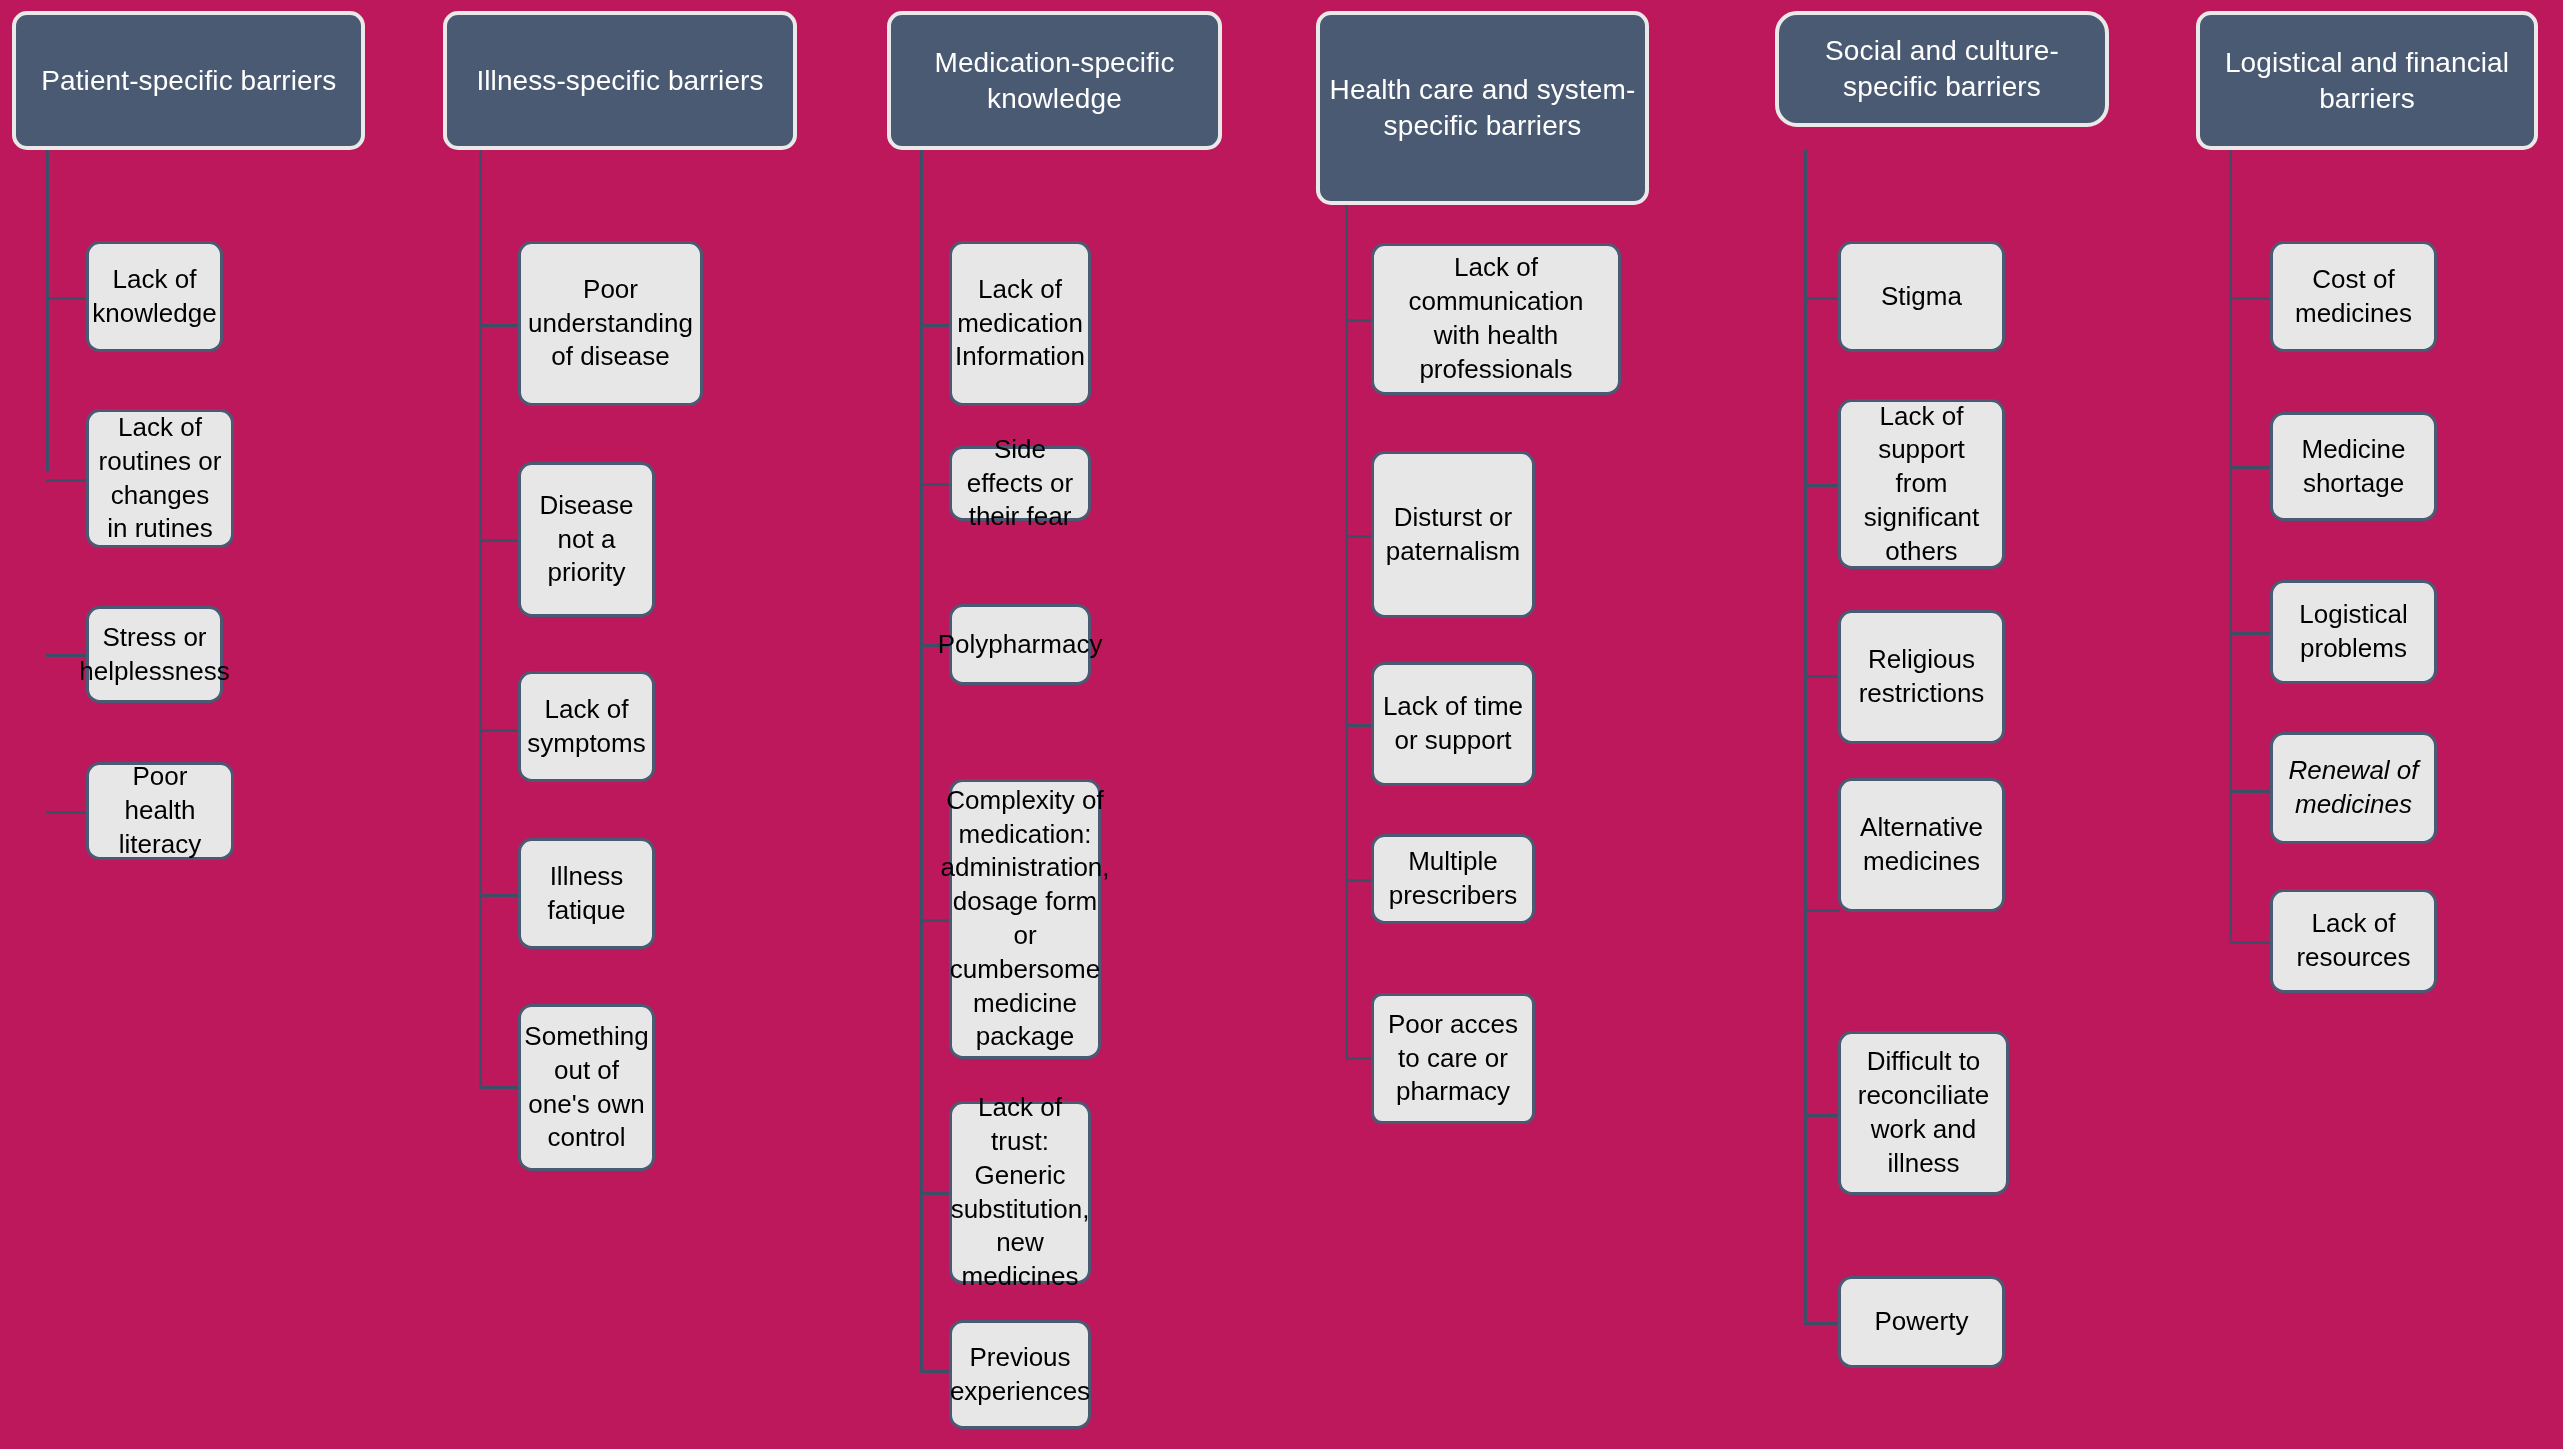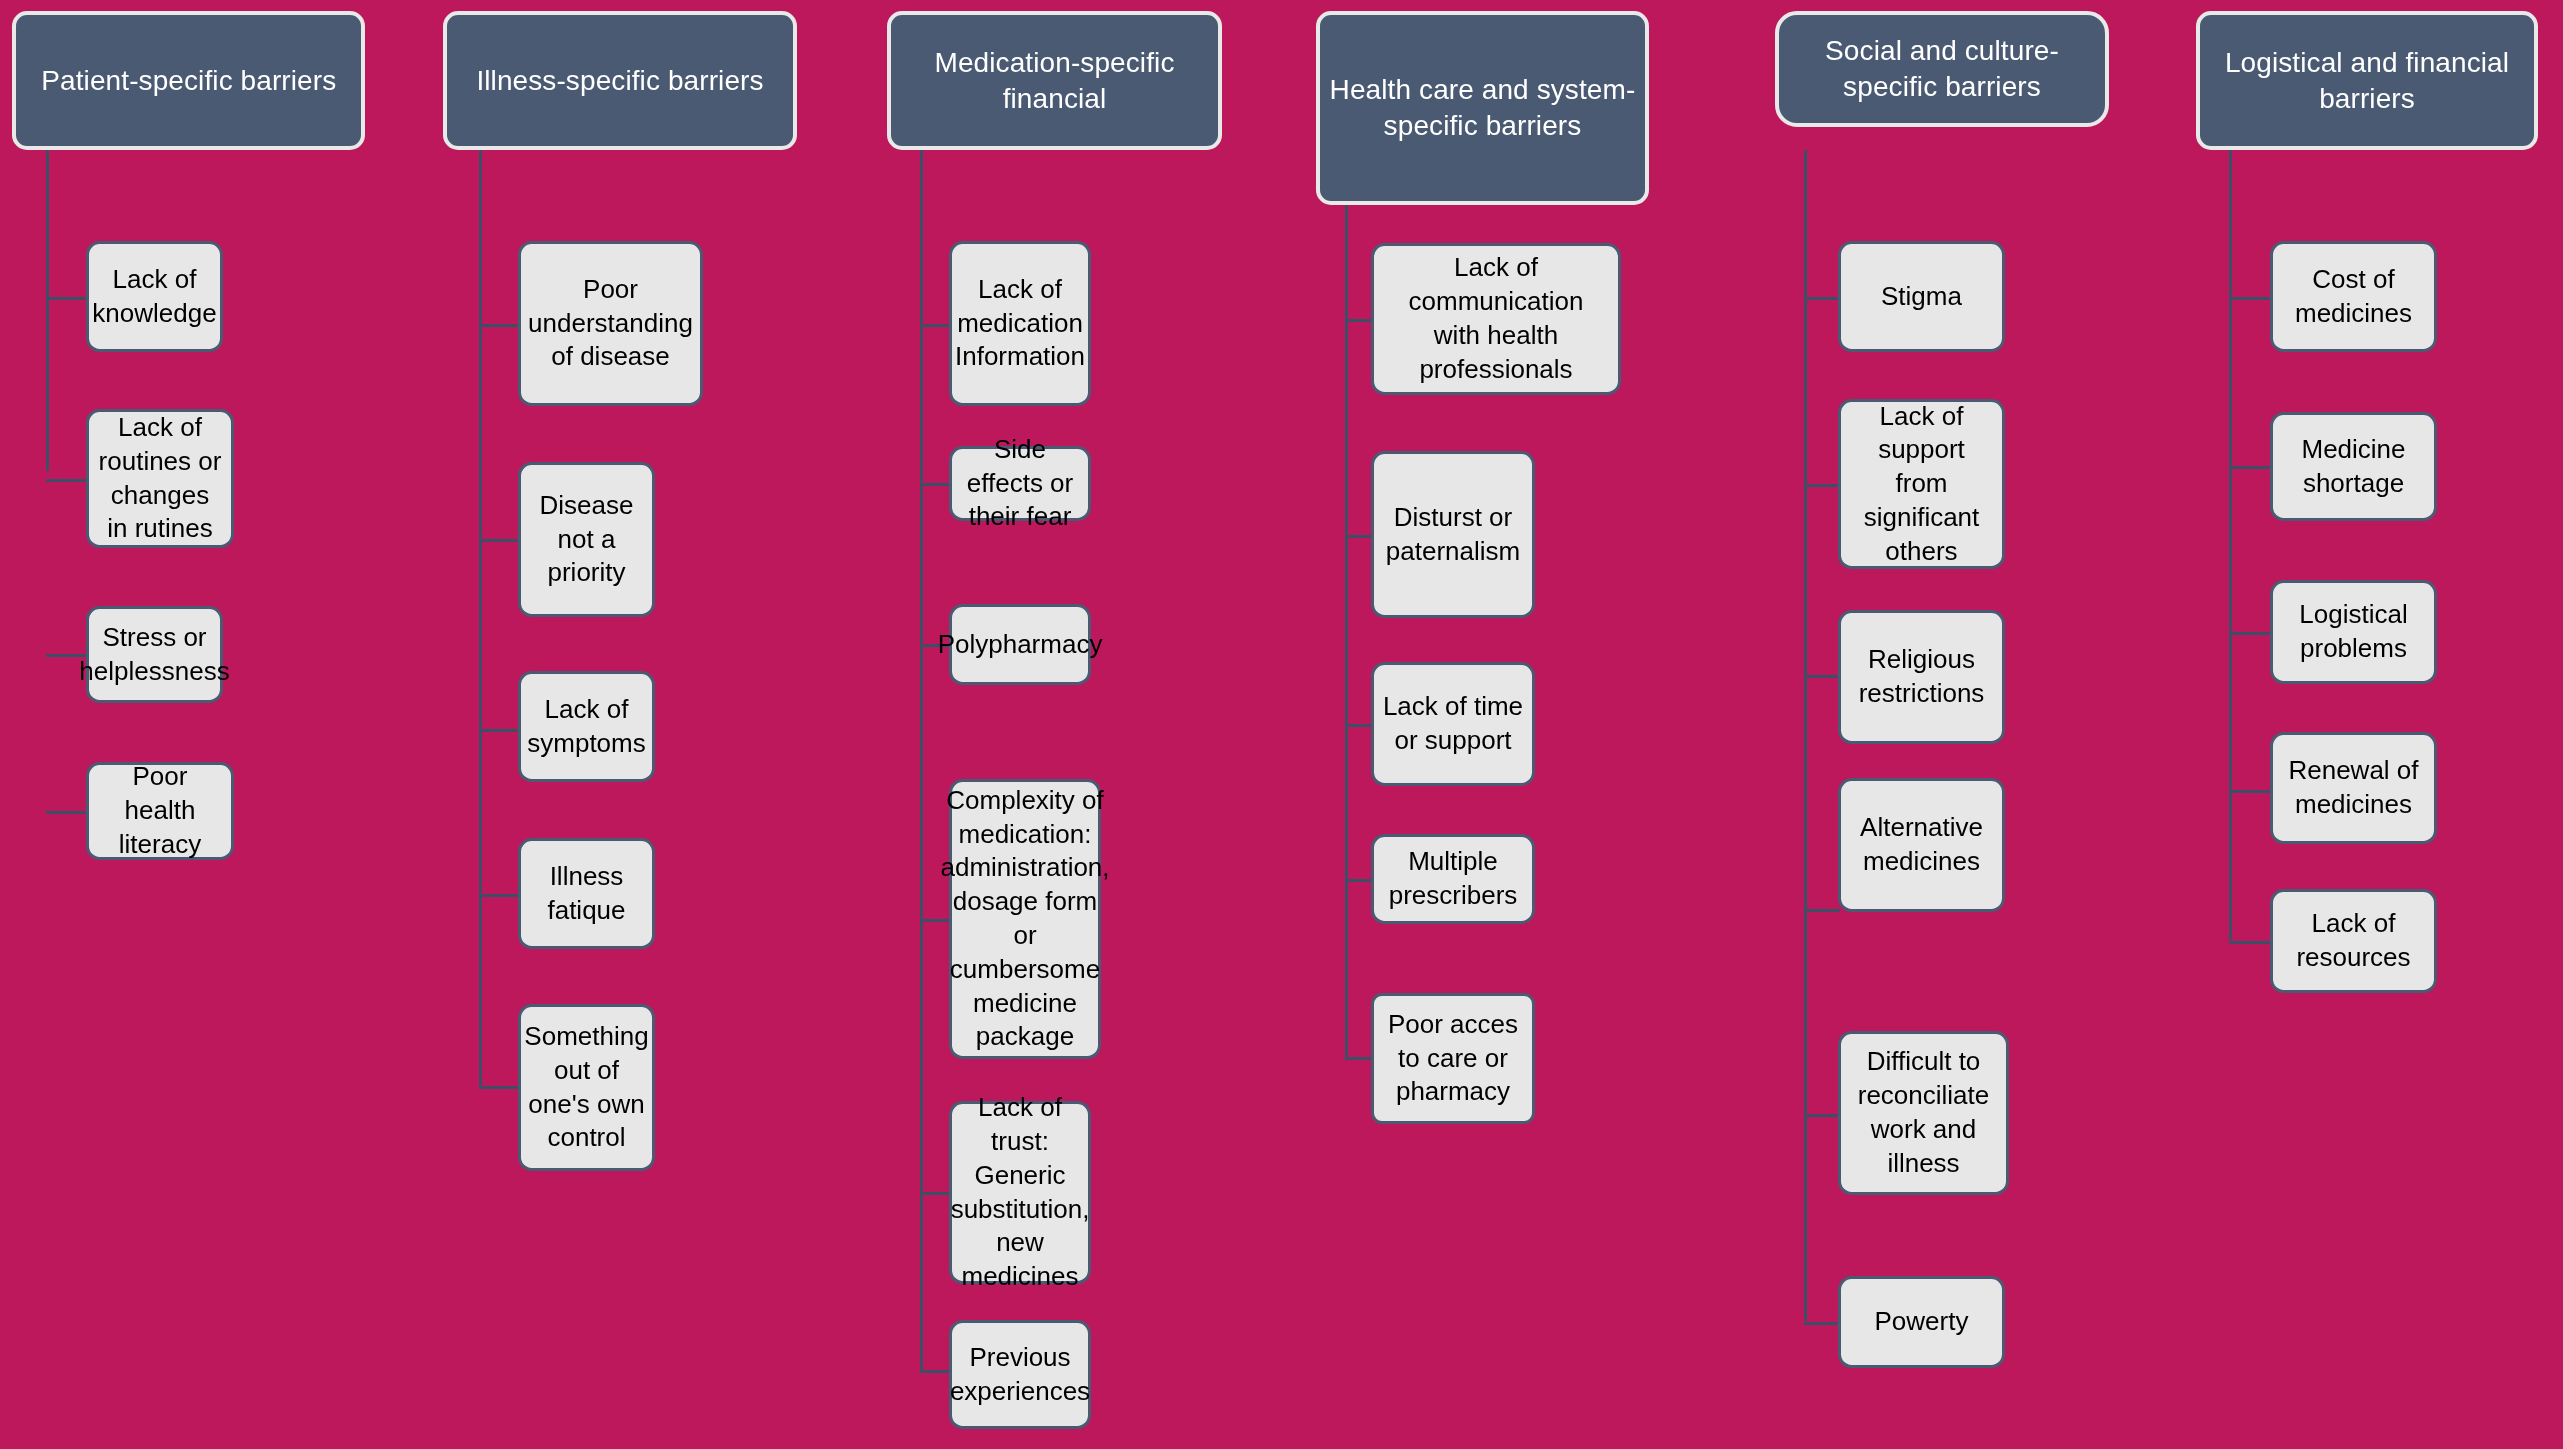--- a/index.html
+++ b/index.html
@@ -123,21 +123,21 @@
   <div class="item-box" style="left:518px; top:838px; width:137px; height:111px;">
     <span>Illness fatique</span>
   </div>
 
   <div class="branch" style="left:479px; top:1086px; width:41px;"></div>
   <div class="item-box" style="left:518px; top:1004px; width:137px; height:167px;">
     <span>Something out of one's own control</span>
   </div>
 
   <div class="cat-box" style="left:887px; top:11px; width:335px; height:139px;">
-    <span>Medication-specific financial</span>
+    <span>Medication-specific knowledge</span>
   </div>
   <div class="trunk" style="left:920px; top:150px; height:1220px;"></div>
 
   <div class="branch" style="left:920px; top:324px; width:30px;"></div>
   <div class="item-box" style="left:949px; top:241px; width:142px; height:165px;">
     <span>Lack of medication Information</span>
   </div>
 
   <div class="branch" style="left:920px; top:483px; width:30px;"></div>
   <div class="item-box" style="left:949px; top:446px; width:142px; height:75px;">
@@ -243,21 +243,21 @@
   <div class="item-box" style="left:2270px; top:412px; width:167px; height:109px;">
     <span>Medicine shortage</span>
   </div>
 
   <div class="branch" style="left:2229px; top:632px; width:42px;"></div>
   <div class="item-box" style="left:2270px; top:580px; width:167px; height:104px;">
     <span>Logistical problems</span>
   </div>
 
   <div class="branch" style="left:2229px; top:790px; width:42px;"></div>
-  <div class="item-box" style="left:2270px; top:732px; width:167px; height:112px;">
+  <div class="item-box" style="left:2270px; top:732px; width:167px; height:112px;font-style:italic;">
     <span>Renewal of medicines</span>
   </div>
 
   <div class="branch" style="left:2229px; top:941px; width:42px;"></div>
   <div class="item-box" style="left:2270px; top:889px; width:167px; height:104px;">
     <span>Lack of resources</span>
   </div>
 
 </div>
 

